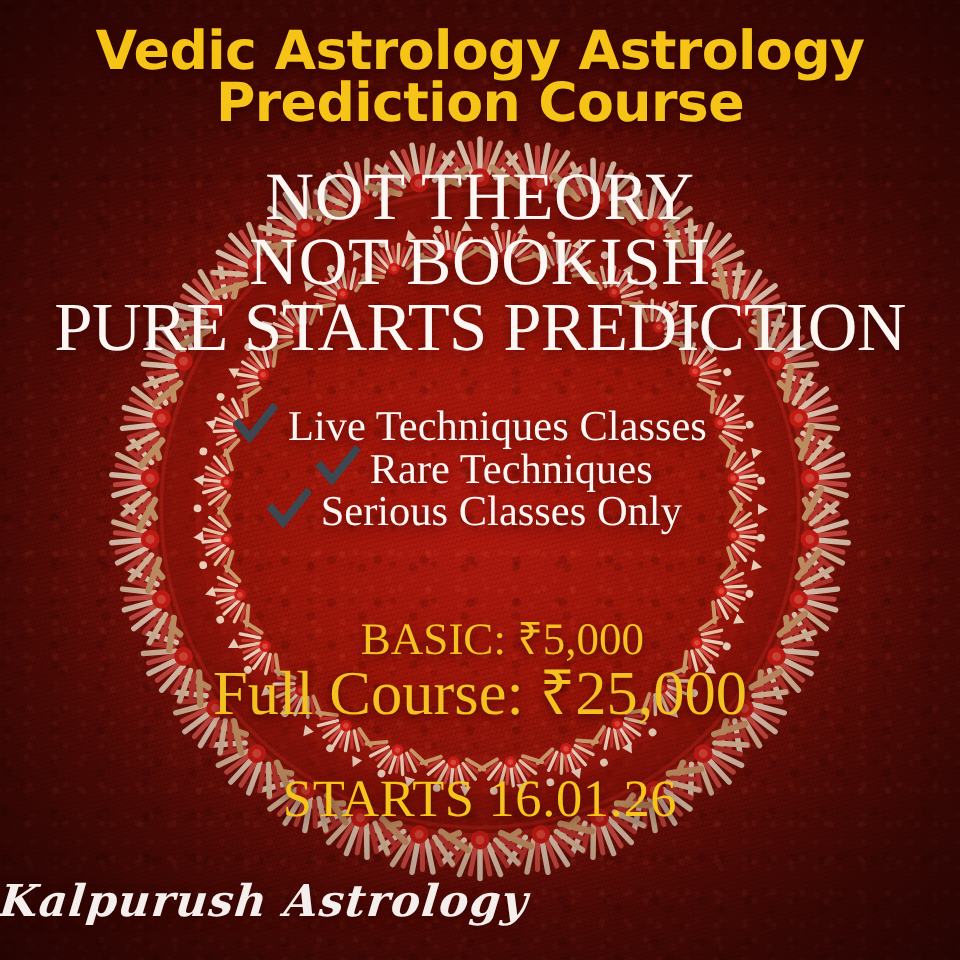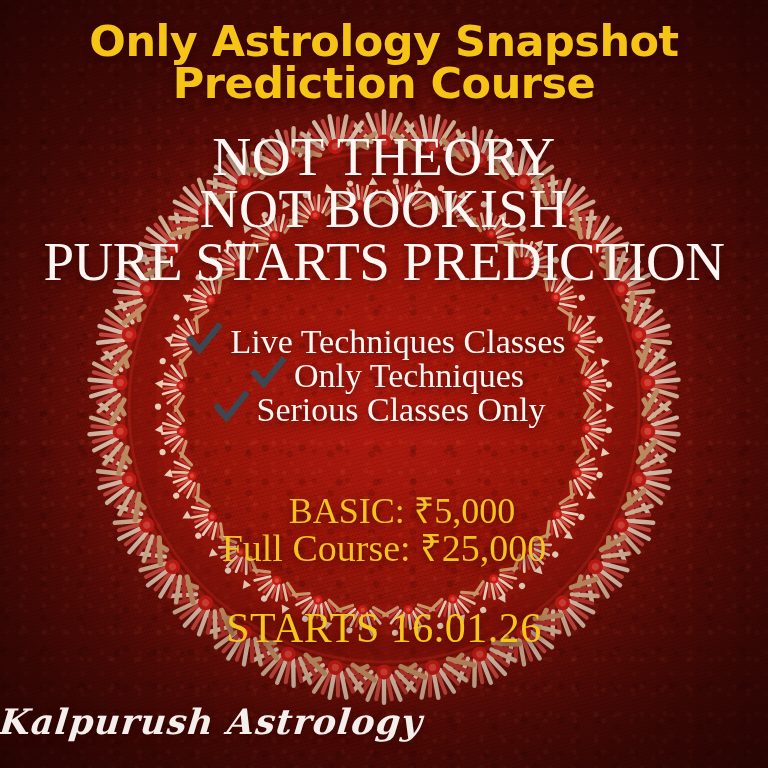--- a/index.html
+++ b/index.html
@@ -127,21 +127,21 @@
   .b3 { margin-left: -10px; }
 
   .pricing {
     margin-top: 66px;
     width: 100%;
     color: #f3c221;
     line-height: 1.02;
     text-shadow: 0 3px 8px rgba(45,0,0,.65);
   }
   .price-1 { font-size: 36px; display: block; margin-left: 36px; }
-  .price-2 { font-size: 38px; display: block; }
+  .price-2 { font-size: 50px; display: block; }
 
   .starts {
     margin-top: 36px;
     width: 100%;
     color: #f5c51c;
     font-size: 42px;
     letter-spacing: 0.5px;
     text-shadow: 0 3px 9px rgba(45,0,0,.65);
   }
 
@@ -332,42 +332,42 @@
         <use xlink:href="#petal-unit" transform="translate(317.88,222.49) rotate(340.29) scale(0.62)"></use>
         <use xlink:href="#petal-unit" transform="translate(360.60,212.40) rotate(353.14) scale(0.62)"></use>
       </g>
   </svg>
 
   <div class="vignette"></div>
 
   <div class="content">
 
     <div class="title">
-      <span class="l1">Only Astrology Snapshot</span>
+      <span class="l1">Vedic Astrology Astrology</span>
       <span class="l2">Prediction Course</span>
     </div>
 
     <div class="headline">
       <span class="hl1">NOT THEORY</span>
       <span class="hl2">NOT BOOKISH</span>
       <span class="hl3">PURE STARTS PREDICTION</span>
     </div>
 
     <div class="benefits">
       <div class="benefit b1">
         <svg class="tick" viewBox="0 0 40 40" aria-hidden="true">
           <path d="M5 19 L15 31 L36 5" fill="none" stroke="#3c4752" stroke-width="7" stroke-linecap="square" stroke-linejoin="miter"></path>
         </svg>
         <span>Live Techniques Classes</span>
       </div>
       <div class="benefit b2">
         <svg class="tick" viewBox="0 0 40 40" aria-hidden="true">
           <path d="M5 19 L15 31 L36 5" fill="none" stroke="#3c4752" stroke-width="7" stroke-linecap="square" stroke-linejoin="miter"></path>
         </svg>
-        <span>Only Techniques</span>
+        <span>Rare Techniques</span>
       </div>
       <div class="benefit b3">
         <svg class="tick" viewBox="0 0 40 40" aria-hidden="true">
           <path d="M5 19 L15 31 L36 5" fill="none" stroke="#3c4752" stroke-width="7" stroke-linecap="square" stroke-linejoin="miter"></path>
         </svg>
         <span>Serious Classes Only</span>
       </div>
     </div>
 
     <div class="pricing">

